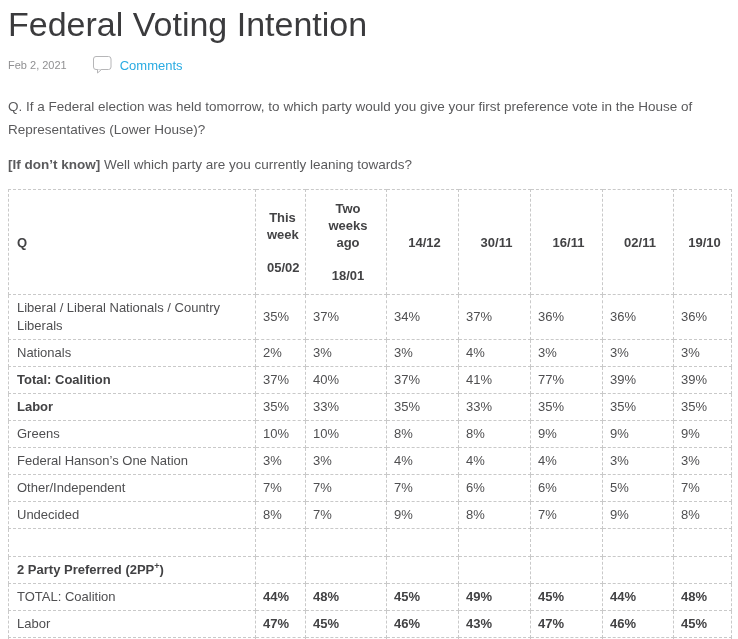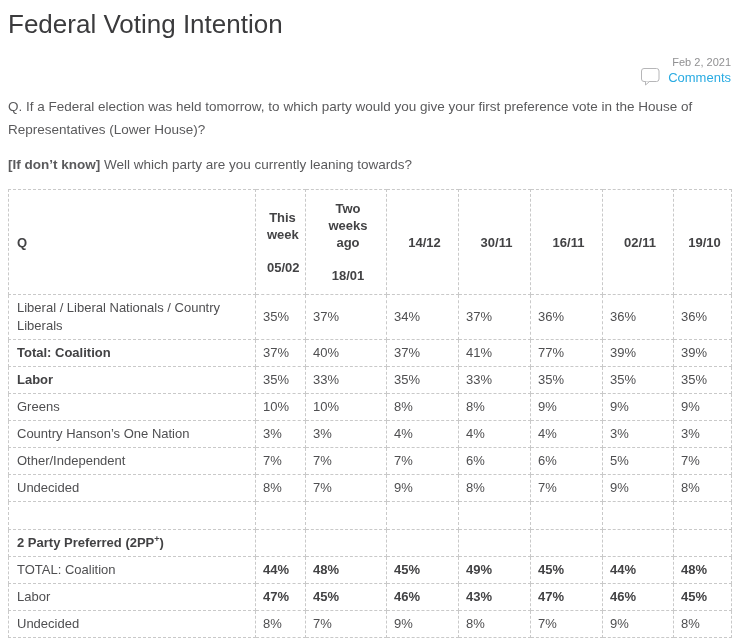--- a/index.html
+++ b/index.html
@@ -5,28 +5,28 @@
   * { margin:0; padding:0; box-sizing:border-box; }
   html,body { background:#ffffff; }
   body {
     font-family:"Liberation Sans", sans-serif;
     color:#58585a;
     width:738px;
   }
   .page { width:738px; padding:6px 7px 10px 8px; }
 
   h1.page-title {
-    font-size:26px;
+    font-size:34px;
     font-weight:400;
     color:#3b3b3d;
     line-height:32px;
     margin:2px 0 16px 0;
   }
 
-  .meta-row { display:flex; align-items:flex-end; height:18px; margin-bottom:21px;flex-direction:column; }
+  .meta-row { display:flex; align-items:center; height:18px; margin-bottom:21px; }
   .pub-date { font-size:11px; color:#909092; }
   .comments-link {
     margin-left:26px;
     display:inline-flex; align-items:center;
     color:#29abe2; font-size:13px; text-decoration:none; cursor:pointer;
   }
   .comments-link .bubble { display:inline-block; margin-right:7px; line-height:0; }
 
   p.question {
     font-size:13.5px;
@@ -137,20 +137,30 @@
           <td class="label-cell" data-name="row-label">Liberal / Liberal Nationals / Country Liberals</td>
           <td class="val-cell" data-name="value-cell">35%</td>
           <td class="val-cell" data-name="value-cell">37%</td>
           <td class="val-cell" data-name="value-cell">34%</td>
           <td class="val-cell" data-name="value-cell">37%</td>
           <td class="val-cell" data-name="value-cell">36%</td>
           <td class="val-cell" data-name="value-cell">36%</td>
           <td class="val-cell" data-name="value-cell">36%</td>
         </tr>
         <tr data-name="table-row">
+          <td class="label-cell" data-name="row-label">Nationals</td>
+          <td class="val-cell" data-name="value-cell">2%</td>
+          <td class="val-cell" data-name="value-cell">3%</td>
+          <td class="val-cell" data-name="value-cell">3%</td>
+          <td class="val-cell" data-name="value-cell">4%</td>
+          <td class="val-cell" data-name="value-cell">3%</td>
+          <td class="val-cell" data-name="value-cell">3%</td>
+          <td class="val-cell" data-name="value-cell">3%</td>
+        </tr>
+        <tr data-name="table-row">
           <td class="label-cell b" data-name="row-label">Total: Coalition</td>
           <td class="val-cell" data-name="value-cell">37%</td>
           <td class="val-cell" data-name="value-cell">40%</td>
           <td class="val-cell" data-name="value-cell">37%</td>
           <td class="val-cell" data-name="value-cell">41%</td>
           <td class="val-cell" data-name="value-cell">77%</td>
           <td class="val-cell" data-name="value-cell">39%</td>
           <td class="val-cell" data-name="value-cell">39%</td>
         </tr>
         <tr data-name="table-row">
@@ -167,21 +177,21 @@
           <td class="label-cell" data-name="row-label">Greens</td>
           <td class="val-cell" data-name="value-cell">10%</td>
           <td class="val-cell" data-name="value-cell">10%</td>
           <td class="val-cell" data-name="value-cell">8%</td>
           <td class="val-cell" data-name="value-cell">8%</td>
           <td class="val-cell" data-name="value-cell">9%</td>
           <td class="val-cell" data-name="value-cell">9%</td>
           <td class="val-cell" data-name="value-cell">9%</td>
         </tr>
         <tr data-name="table-row">
-          <td class="label-cell" data-name="row-label">Country Hanson’s One Nation</td>
+          <td class="label-cell" data-name="row-label">Federal Hanson’s One Nation</td>
           <td class="val-cell" data-name="value-cell">3%</td>
           <td class="val-cell" data-name="value-cell">3%</td>
           <td class="val-cell" data-name="value-cell">4%</td>
           <td class="val-cell" data-name="value-cell">4%</td>
           <td class="val-cell" data-name="value-cell">4%</td>
           <td class="val-cell" data-name="value-cell">3%</td>
           <td class="val-cell" data-name="value-cell">3%</td>
         </tr>
         <tr data-name="table-row">
           <td class="label-cell" data-name="row-label">Other/Independent</td>

